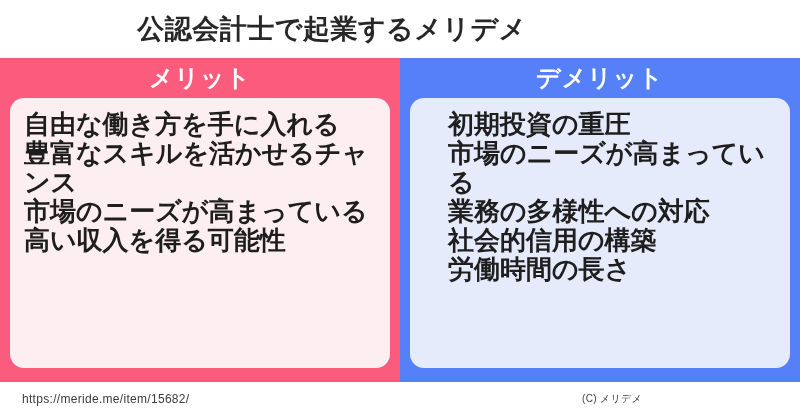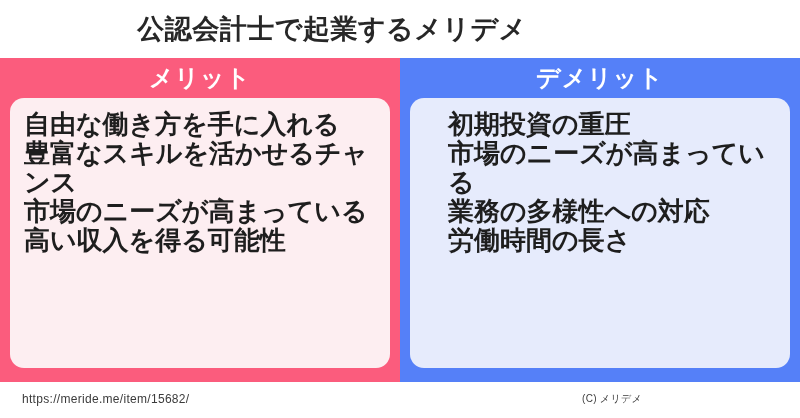--- a/index.html
+++ b/index.html
@@ -153,20 +153,21 @@
       </div>
     </div>
 
     <div class="panel panel-demerit">
       <div class="panel-heading">デメリット</div>
       <div class="panel-card card-demerit">
         <ul class="item-list">
           <li class="item">初期投資の重圧</li>
           <li class="item">市場のニーズが高まっている</li>
           <li class="item">業務の多様性への対応</li>
+          <li class="item">社会的信用の構築</li>
           <li class="item">労働時間の長さ</li>
         </ul>
       </div>
     </div>
 
   </div>
 
   <div class="footer">
     <div class="footer-url">https://meride.me/item/15682/</div>
     <div class="footer-copy">(C) メリデメ</div>

